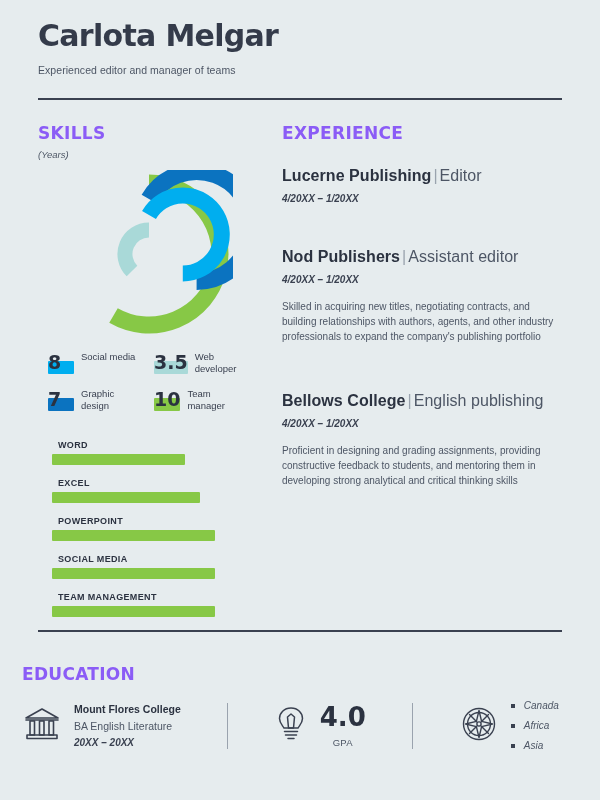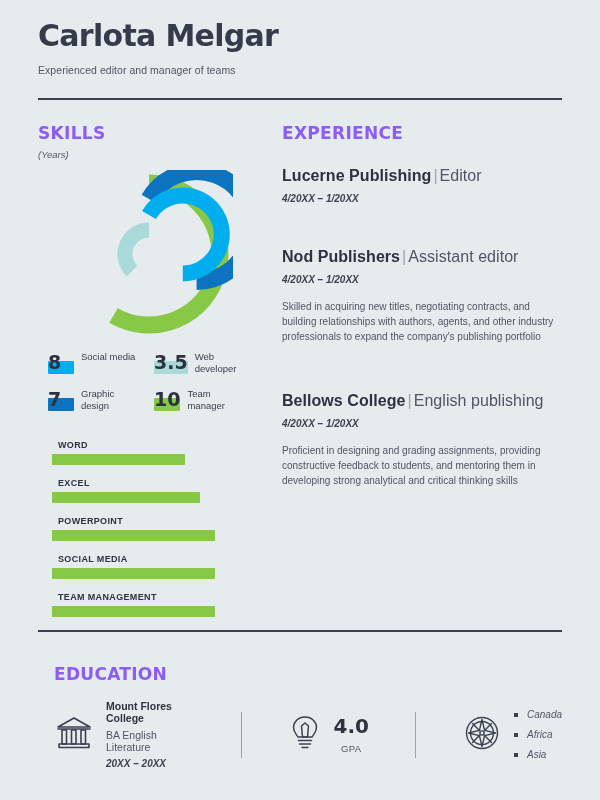--- a/index.html
+++ b/index.html
@@ -231,21 +231,21 @@
   }
   .vrule {
     width: 1px;
     height: 46px;
     background: #9aa3ae;
     margin: 0 22px;
     flex: 0 0 1px;
   }
   .gpa-value {
     font-family: "DejaVu Sans", sans-serif;
-    font-size: 20px;
+    font-size: 26px;
     font-weight: bold;
     color: #2b3240;
     text-align: center;
     line-height: 1;
   }
   .gpa-label {
     font-size: 9.5px;
     color: #4d5665;
     text-align: center;
     margin-top: 7px;
@@ -390,21 +390,21 @@
         </div>
         <div class="exp-dates">4/20XX – 1/20XX</div>
         <div class="exp-desc">Proficient in designing and grading assignments, providing constructive feedback to students, and mentoring them in developing strong analytical and critical thinking skills</div>
       </div>
 
     </div>
   </div>
 
   <div class="rule-bottom" style="position:absolute; left:38px; right:38px; top:630px;"></div>
 
-  <div class="education" style="position:absolute; left:54px; right:38px; top:648px;">
+  <div class="education" style="position:absolute; left:22px; right:38px; top:648px;">
     <div class="section-title">EDUCATION</div>
 
     <div class="edu-row">
 
       <div class="edu-block">
         <span class="edu-icon">
           <svg width="40" height="38" viewBox="0 0 40 38" fill="none" stroke="#3a4150" stroke-width="1.6" stroke-linejoin="round" stroke-linecap="round">
             <path d="M20 4 L36 13 L4 13 Z"></path>
             <rect x="8" y="16" width="4.5" height="14"></rect>
             <rect x="17.5" y="16" width="4.5" height="14"></rect>

